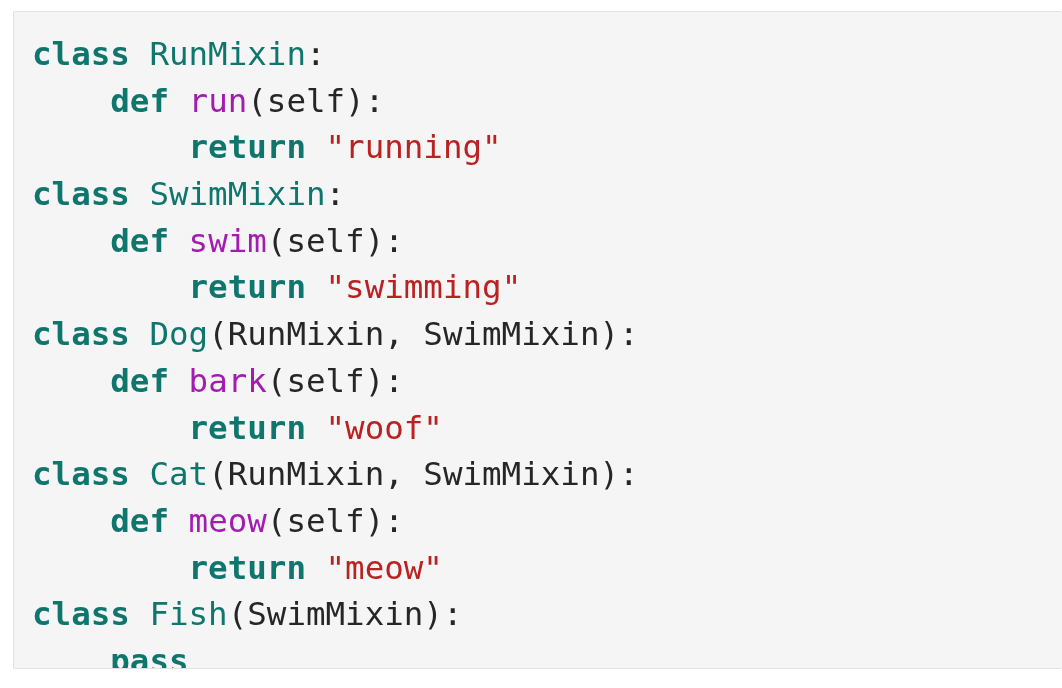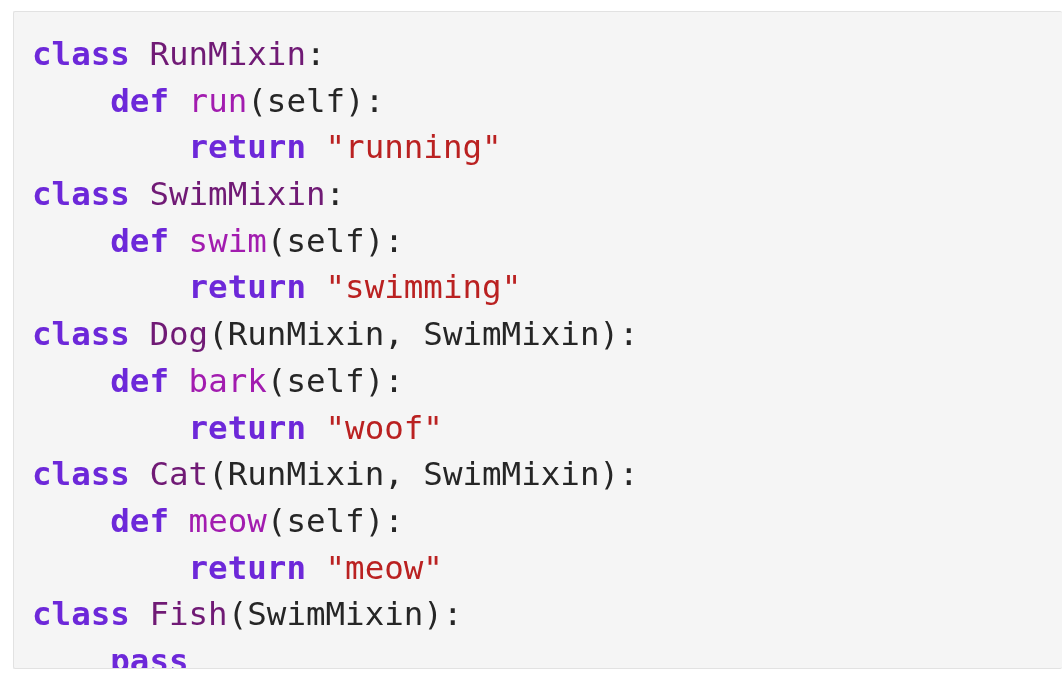--- a/index.html
+++ b/index.html
@@ -37,22 +37,22 @@
     line-height: 46.7px;
     color: #262626;
     white-space: pre;
     letter-spacing: 0;
     -webkit-font-smoothing: antialiased;
   }
 
   .ln { display: block; height: 46.7px; }
 
   
-  .k  { color: #6d28d9; font-weight: bold; }  
-  .nc { color: #701a75; }                     
+  .k  { color: #0f766e; font-weight: bold; }  
+  .nc { color: #0f766e; }                     
   .nf { color: #a21caf; }                     
   .s  { color: #ba2121; }                     
   .p  { color: #262626; }                     
 </style>
 </head>
 <body>
 
 <div id="code-block">
   <pre class="code" id="code-root"><span class="ln"><span class="k">class</span><span class="p"> </span><span class="nc">RunMixin</span><span class="p">:</span></span><span class="ln"><span class="p">    </span><span class="k">def</span><span class="p"> </span><span class="nf">run</span><span class="p">(self):</span></span><span class="ln"><span class="p">        </span><span class="k">return</span><span class="p"> </span><span class="s">"running"</span></span><span class="ln"><span class="k">class</span><span class="p"> </span><span class="nc">SwimMixin</span><span class="p">:</span></span><span class="ln"><span class="p">    </span><span class="k">def</span><span class="p"> </span><span class="nf">swim</span><span class="p">(self):</span></span><span class="ln"><span class="p">        </span><span class="k">return</span><span class="p"> </span><span class="s">"swimming"</span></span><span class="ln"><span class="k">class</span><span class="p"> </span><span class="nc">Dog</span><span class="p">(RunMixin, SwimMixin):</span></span><span class="ln"><span class="p">    </span><span class="k">def</span><span class="p"> </span><span class="nf">bark</span><span class="p">(self):</span></span><span class="ln"><span class="p">        </span><span class="k">return</span><span class="p"> </span><span class="s">"woof"</span></span><span class="ln"><span class="k">class</span><span class="p"> </span><span class="nc">Cat</span><span class="p">(RunMixin, SwimMixin):</span></span><span class="ln"><span class="p">    </span><span class="k">def</span><span class="p"> </span><span class="nf">meow</span><span class="p">(self):</span></span><span class="ln"><span class="p">        </span><span class="k">return</span><span class="p"> </span><span class="s">"meow"</span></span><span class="ln"><span class="k">class</span><span class="p"> </span><span class="nc">Fish</span><span class="p">(SwimMixin):</span></span><span class="ln"><span class="p">    </span><span class="k">pass</span></span></pre>
 </div>

